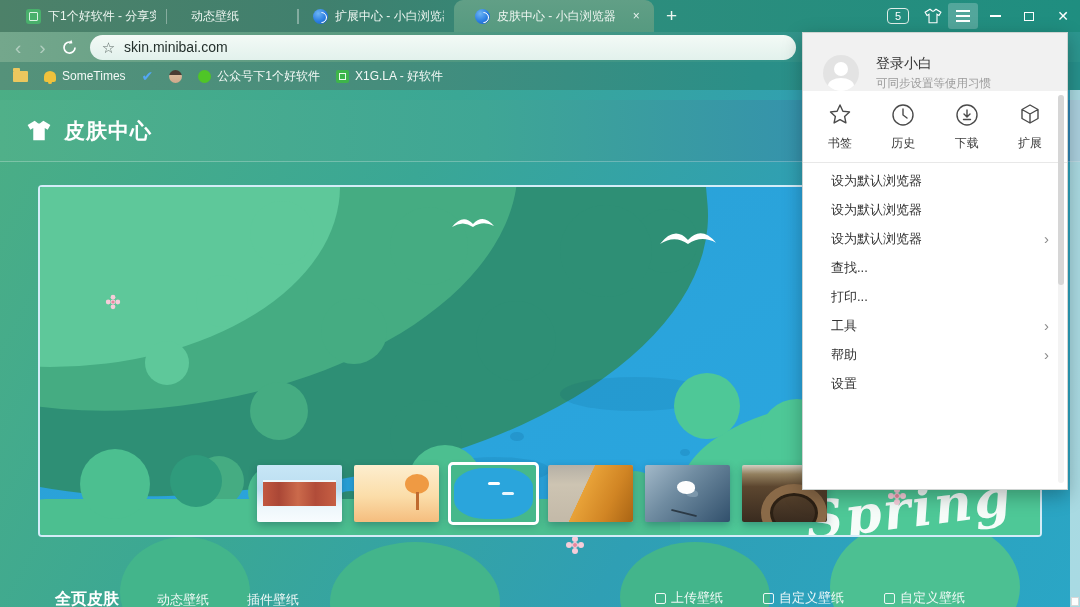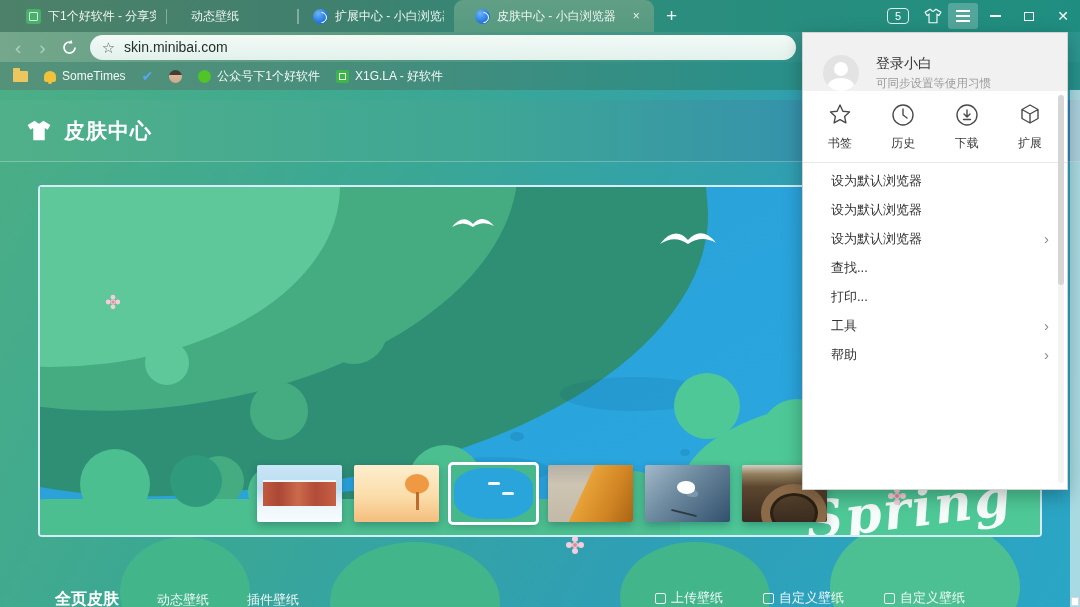--- a/index.html
+++ b/index.html
@@ -377,18 +377,21 @@
         <span>打印...</span>
       </div>
     <div class="menu-item">
         <span>工具</span>
         <span class="chev">›</span>
       </div>
     <div class="menu-item">
         <span>帮助</span>
         <span class="chev">›</span>
       </div>
+    <div class="menu-item">
+        <span>设置</span>
+      </div>
   </div>
 
   <div id="menu-scrollbar">
       <div class="mthumb"></div>
     </div>
 </div>
 
 </body></html>

